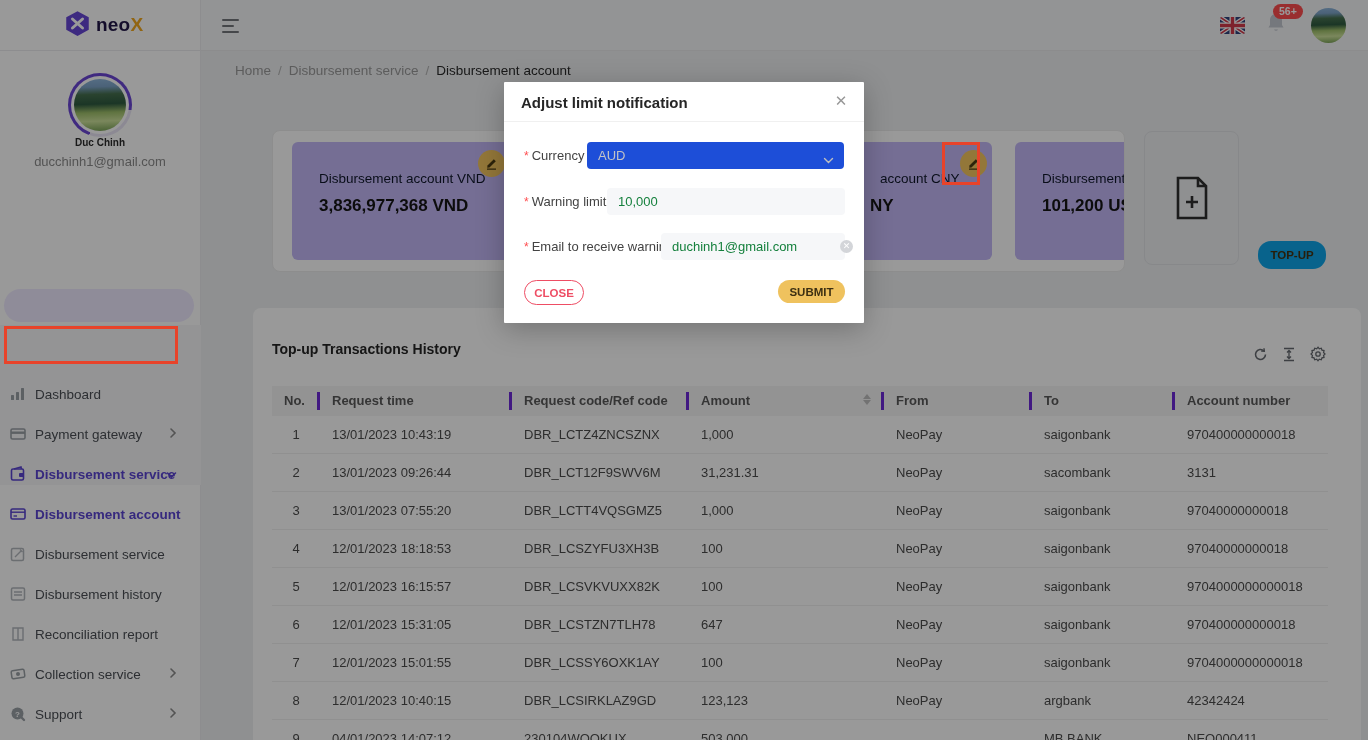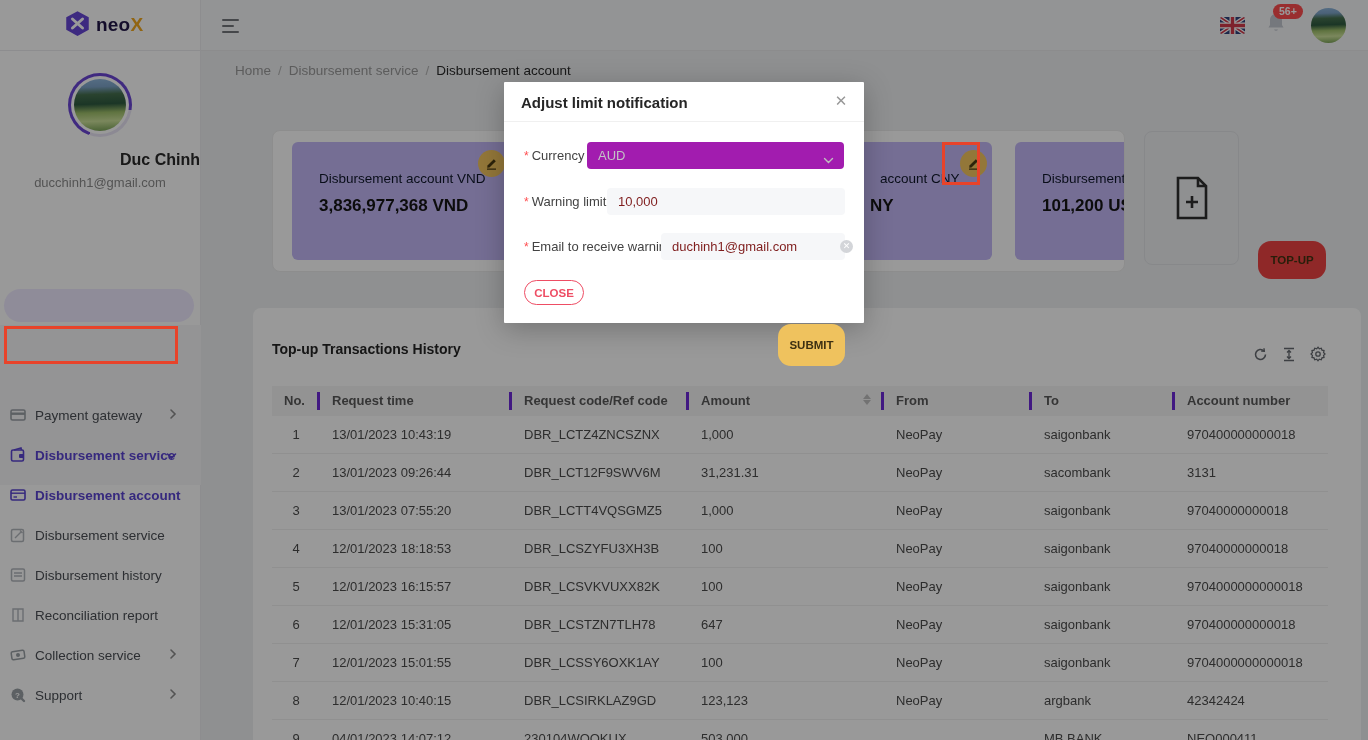--- a/index.html
+++ b/index.html
@@ -26,21 +26,21 @@
   .logo-row { height:51px; border-bottom:1px solid #ececee; display:flex; align-items:center; padding-left:64px; }
   .logo-text { font-size:19px; font-weight:bold; margin-left:5px; letter-spacing:0.2px; }
   .logo-text .neo { color:#221748; }
   .logo-text .x { color:#f2a91f; }
   .profile { text-align:center; padding-top:22px; }
   .avatar-ring { width:64px; height:64px; margin:0 auto; border-radius:50%;
     background:conic-gradient(from 200deg,#6b46d6 0 72%, #e9e5f6 72% 100%); display:flex; align-items:center; justify-content:center; }
   .avatar-white { width:58px; height:58px; border-radius:50%; background:#fff; display:flex; align-items:center; justify-content:center; }
   .avatar-photo { width:52px; height:52px; border-radius:50%;
     background:linear-gradient(178deg,#8fb7dd 0%,#7da3c8 16%,#46704f 30%,#2e5a40 48%,#9fc06b 64%,#cde29b 80%,#76a054 100%); }
-  .user-name { margin-top:14px; font-size:16px; font-weight:bold; color:#2b2b2b;text-align:right; }
+  .user-name { margin-top:0; font-size:10px; font-weight:bold; color:#2b2b2b; }
   .user-email { margin-top:6px; font-size:13px; color:#8c8c8c; }
   .menu { position:absolute; left:0; top:205px; width:201px; }
   .menu-item { position:relative; height:40px; display:flex; align-items:center; padding-left:10px; cursor:pointer; color:#4b4f55; font-size:13.5px; }
   .menu-item .mi-icon { width:17px; height:17px; margin-right:8px; flex:0 0 17px; display:flex; align-items:center; }
   .menu-item .chev { position:absolute; right:24px; top:13px; }
   .menu-item.active { color:#5b45d2; font-weight:bold; }
   .submenu-bg { position:absolute; left:0; top:325px; width:201px; height:160px; background:#f7f7f9; }
   .svc-pill { position:absolute; left:4px; top:289px; width:190px; height:33px; background:#efeaff; border-radius:17px; }
   .menu-list { position:relative; }
 
@@ -49,21 +49,21 @@
   .breadcrumb { position:absolute; left:21px; top:11px; font-size:13.5px; color:#9a9a9a; }
   .breadcrumb .sep { margin:0 7px; color:#b3b3b3; }
   .breadcrumb .current { color:#2b2b2b; }
 
   .accounts-panel { position:absolute; left:58px; top:78px; width:853px; height:142px; background:#ffffff; border:1px solid #ececec; border-radius:8px; overflow:hidden; }
   .acct-card { position:absolute; top:11px; width:218px; height:118px; background:#c3b8f7; border-radius:6px; }
   .acct-label { position:absolute; top:29px; font-size:13.5px; color:#0f172a; white-space:nowrap; }
   .acct-value { position:absolute; top:54px; font-size:17px; font-weight:bold; color:#141414; white-space:nowrap; }
   .edit-btn { position:absolute; top:8px; right:5px; width:27px; height:27px; border-radius:50%; background:#f6c75f; display:flex; align-items:center; justify-content:center; cursor:pointer; }
   .add-card { position:absolute; left:930px; top:79px; width:95px; height:134px; border:1px solid #e2e3e6; border-radius:8px; display:flex; align-items:center; justify-content:center; cursor:pointer; }
-  .topup-btn { position:absolute; left:1044px; top:189px; width:68px; height:38px; background:#ef4444; border:none; border-radius:13px; font-family:inherit; font-size:11.5px; font-weight:bold; color:#433312; cursor:pointer; }
+  .topup-btn { position:absolute; left:1044px; top:189px; width:68px; height:28px; background:#0ea5e9; border:none; border-radius:13px; font-family:inherit; font-size:11.5px; font-weight:bold; color:#433312; cursor:pointer; }
 
   .table-panel { position:absolute; left:39px; top:256px; width:1108px; height:500px; background:#ffffff; border-radius:8px 8px 0 0; }
   .table-title { position:absolute; left:19px; top:33px; font-size:14px; font-weight:bold; color:#262626; }
   .table-tools { position:absolute; left:999px; top:38px; display:flex; gap:13px; }
   .tool { width:16px; height:16px; cursor:pointer; display:flex; align-items:center; justify-content:center; }
   .thead { position:absolute; left:19px; top:78px; width:1056px; height:30px; background:#f5f5f6; display:flex; align-items:center; }
   .th { font-size:13px; font-weight:bold; color:#595959; padding-left:12px; position:relative; height:18px; line-height:18px; border-right:3px solid #6d28d9; }
   .th:last-child { border-right:none; }
   .c0 { width:48px; text-align:center; padding-left:0 !important; }
   .c1 { width:192px; } .c2 { width:177px; } .c3 { width:195px; } .c4 { width:148px; } .c5 { width:143px; } .c6 { width:153px; }
@@ -80,29 +80,29 @@
   .ann-sidebar { left:4px; top:326px; width:174px; height:38px; }
   .ann-edit { left:942px; top:142px; width:38px; height:43px; }
 
   .modal { position:absolute; left:504px; top:82px; width:360px; height:241px; background:#fff; border-radius:1px; box-shadow:0 6px 28px rgba(0,0,0,0.25); z-index:50; }
   .modal-header { position:relative; height:40px; border-bottom:1px solid #f0f0f0; }
   .modal-title { position:absolute; left:17px; top:12px; font-size:15px; font-weight:bold; color:#262626; }
   .modal-close { position:absolute; right:14px; top:10px; font-size:15px; color:#979797; cursor:pointer; width:18px; height:18px; text-align:center; line-height:18px; }
   .form-row { position:absolute; left:0; width:360px; height:27px; }
   .form-label { position:absolute; left:20px; top:6px; font-size:13px; color:#434343; white-space:nowrap; }
   .req { color:#ff4d4f; margin-right:3px; font-size:12px; }
-  .sel { position:absolute; left:83px; top:0; width:257px; height:27px; background:#a21caf; border-radius:4px; cursor:pointer; }
+  .sel { position:absolute; left:83px; top:0; width:257px; height:27px; background:#1d4ed8; border-radius:4px; cursor:pointer; }
   .sel-value { position:absolute; left:11px; top:6px; font-size:13px; color:#c3c3c6; }
   .sel-chev { position:absolute; right:10px; top:9px; }
-  .fld { position:absolute; top:0; height:27px; background:#f6f7f9; border:none; border-radius:4px; font-family:inherit; font-size:13px; color:#7f1d1d; padding:0 24px 0 11px; outline:none; }
+  .fld { position:absolute; top:0; height:27px; background:#f6f7f9; border:none; border-radius:4px; font-family:inherit; font-size:13px; color:#15803d; padding:0 24px 0 11px; outline:none; }
   .fld-limit { left:103px; width:238px; }
   .fld-email { left:157px; width:184px; }
   .clear-ic { position:absolute; right:8px; top:7px; width:13px; height:13px; border-radius:50%; background:#d3d5d9; color:#fff; font-size:9px; line-height:13px; text-align:center; cursor:pointer; }
   .btn-close { position:absolute; left:20px; top:198px; width:60px; height:25px; border-radius:13px; background:#fff; border:1px solid #ee4d64; color:#ee4d64; font-family:inherit; font-size:11.5px; font-weight:bold; cursor:pointer; }
-  .btn-submit { position:absolute; left:274px; top:198px; width:67px; height:42px; border-radius:13px; background:#efc25e; border:none; color:#3d3012; font-family:inherit; font-size:11.5px; font-weight:bold; cursor:pointer;margin-top:44px; }
+  .btn-submit { position:absolute; left:274px; top:198px; width:67px; height:23px; border-radius:13px; background:#efc25e; border:none; color:#3d3012; font-family:inherit; font-size:11.5px; font-weight:bold; cursor:pointer; }
 </style>
 </head>
 <body>
 
 <div class="page">
 
   <div class="sidebar">
     <div class="logo-row">
       <span>
         <svg width="27" height="27" viewBox="0 0 24 24">
@@ -120,20 +120,30 @@
           </div>
       </div>
       <div class="user-name">Duc Chinh</div>
       <div class="user-email">ducchinh1@gmail.com</div>
     </div>
 
     <div class="submenu-bg"></div>
     <div class="svc-pill"></div>
 
     <div class="menu menu-list">
+      <div class="menu-item">
+        <span class="mi-icon">
+            <svg width="16" height="16" viewBox="0 0 16 16">
+              <rect x="1" y="9" width="3" height="5" rx="0.5" fill="#9aa0a6"></rect>
+              <rect x="6" y="6" width="3" height="8" rx="0.5" fill="#9aa0a6"></rect>
+              <rect x="11" y="2" width="3" height="12" rx="0.5" fill="#9aa0a6"></rect>
+            </svg>
+          </span>
+        <span>Dashboard</span>
+      </div>
       <div class="menu-item">
         <span class="mi-icon">
             <svg width="16" height="16" viewBox="0 0 16 16">
               <rect x="1" y="3" width="14" height="10" rx="1.5" fill="none" stroke="#9aa0a6" stroke-width="1.6"></rect>
               <rect x="1" y="5.5" width="14" height="2.4" fill="#9aa0a6"></rect>
             </svg>
           </span>
         <span>Payment gateway</span>
         <span class="chev"><svg width="8" height="12" viewBox="0 0 8 12">
               <path d="M2 2 L6 6 L2 10" stroke="#8c8c8c" stroke-width="1.6" fill="none" stroke-linecap="round"></path>

